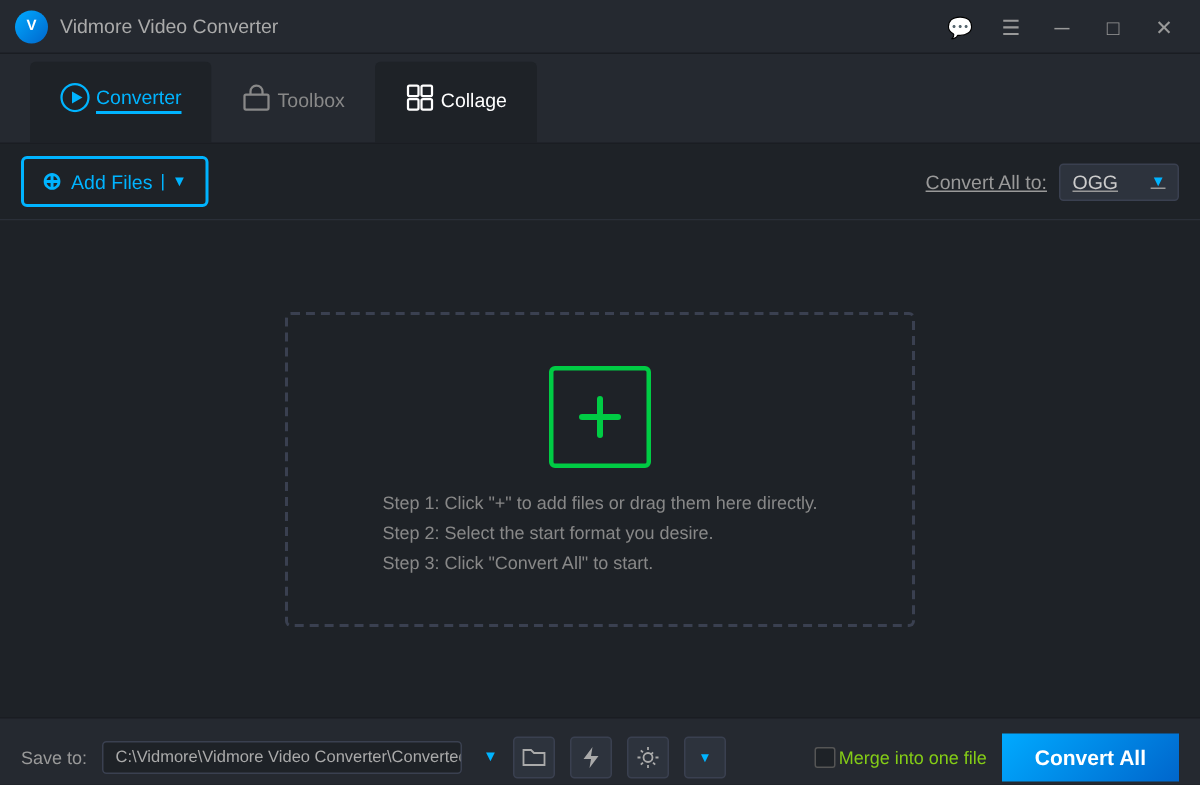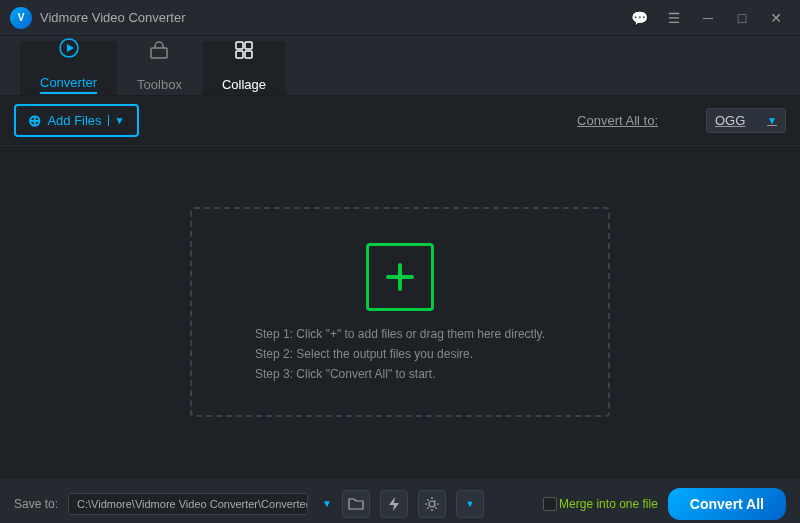--- a/index.html
+++ b/index.html
@@ -68,28 +68,28 @@
       display: flex;
       align-items: flex-end;
       background: #252930;
       padding: 0 20px;
       height: 60px;
       border-bottom: 1px solid #1a1d22;
       gap: 0;
     }
     .nav-tab {
       display: flex;
-      flex-direction: column;
+      flex-direction: row;
       align-items: center;
       justify-content: center;
       padding: 6px 20px 8px;
       cursor: pointer;
       color: #888;
       font-size: 13px;
-      gap: 14px;
+      gap: 4px;
       border-bottom: 2px solid transparent;
       min-width: 80px;
       height: 54px;
     }
     .nav-tab.active {
       color: #fff;
       background: #1e2227;
       border-bottom: 2px solid transparent;
       border-radius: 4px 4px 0 0;
     }
@@ -163,21 +163,20 @@
       background: #2d333d;
       border: 1px solid #3a4050;
       border-radius: 3px;
       padding: 4px 8px;
       cursor: pointer;
       color: #ccc;
       font-size: 13px;
       min-width: 80px;
       justify-content: space-between;
       gap: 8px;
-      margin-left: 40px;
     }
     .dropdown-arrow {
       color: #00b4ff;
       font-size: 10px;
     }
 
     
     #main-content {
       flex: 1;
       display: flex;
@@ -290,21 +289,21 @@
       border: 1px solid #555;
       background: #1e2227;
       border-radius: 2px;
       cursor: pointer;
     }
 
     #convert-all-btn {
       background: linear-gradient(135deg, #00aaff, #0066cc);
       color: white;
       border: none;
-      border-radius: 12px;
+      border-radius: 0;
       padding: 8px 22px;
       font-size: 14px;
       font-weight: 600;
       cursor: pointer;
       white-space: nowrap;
     }
   </style>
 </head>
 <body>
 
@@ -374,21 +373,21 @@
 <div id="main-content">
   <div id="drop-zone">
     <div id="add-icon-box">
       <svg width="40" height="40" viewBox="0 0 40 40">
         <line x1="20" y1="8" x2="20" y2="32" stroke="#00cc44" stroke-width="4" stroke-linecap="round"></line>
         <line x1="8" y1="20" x2="32" y2="20" stroke="#00cc44" stroke-width="4" stroke-linecap="round"></line>
       </svg>
     </div>
     <div id="instructions">
       <span class="instruction-text">Step 1: Click "+" to add files or drag them here directly.</span>
-      <span class="instruction-text">Step 2: Select the output files you desire.</span>
+      <span class="instruction-text">Step 2: Select the start format you desire.</span>
       <span class="instruction-text">Step 3: Click "Convert All" to start.</span>
     </div>
   </div>
 </div>
 
 <div id="bottom-bar">
   <span id="save-to-label">Save to:</span>
   <div id="save-path-box">
     <span>C:\Vidmore\Vidmore Video Converter\Converted</span>
   </div>

